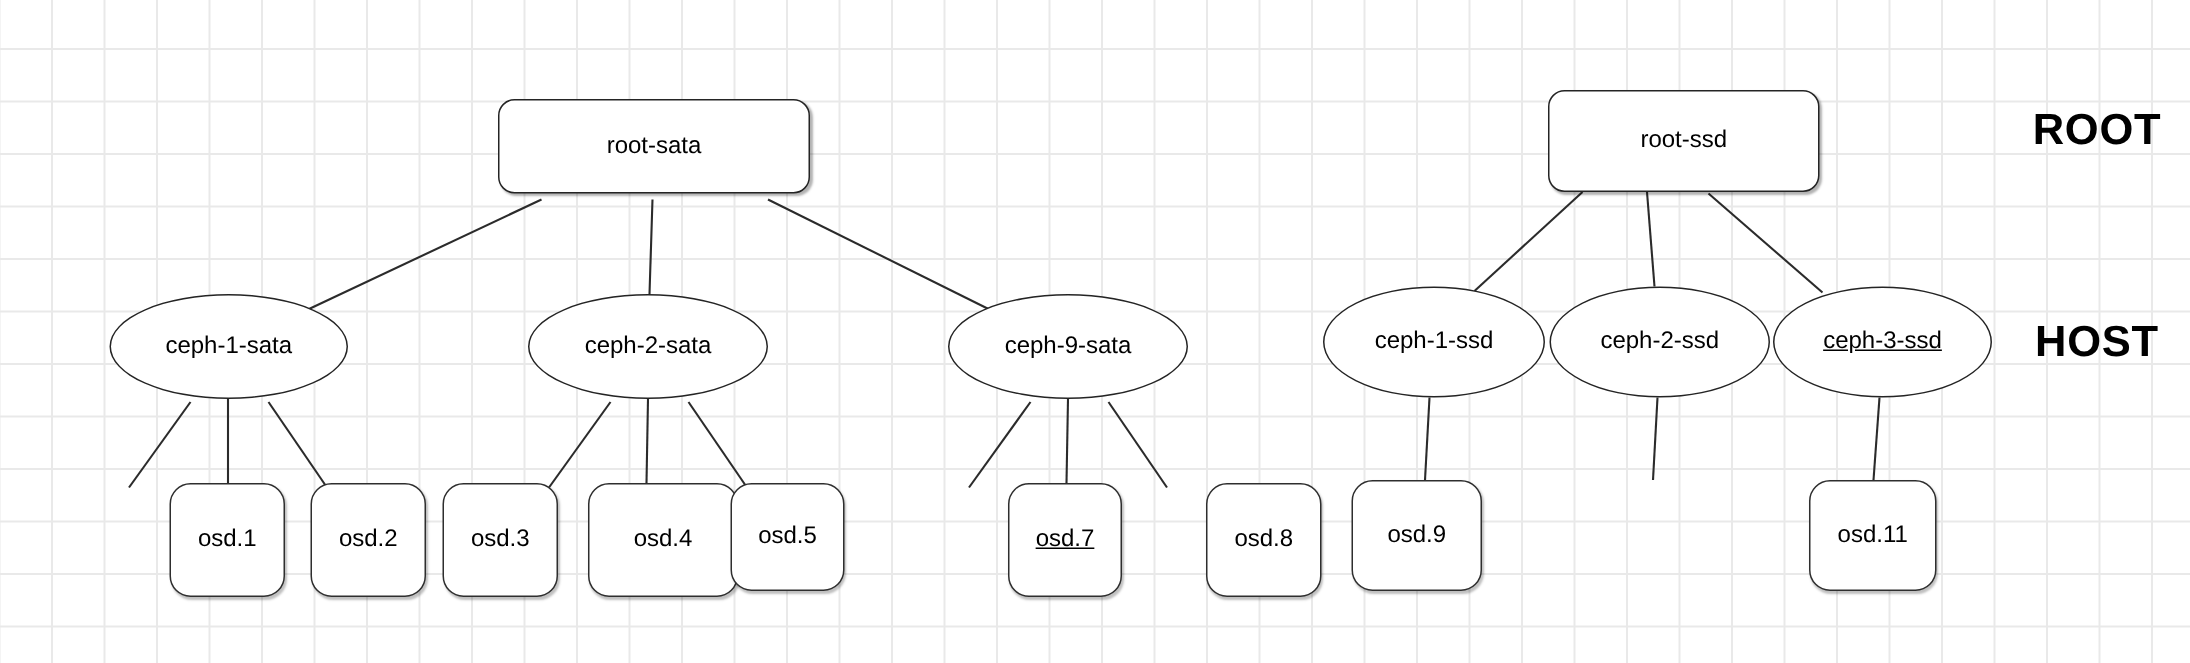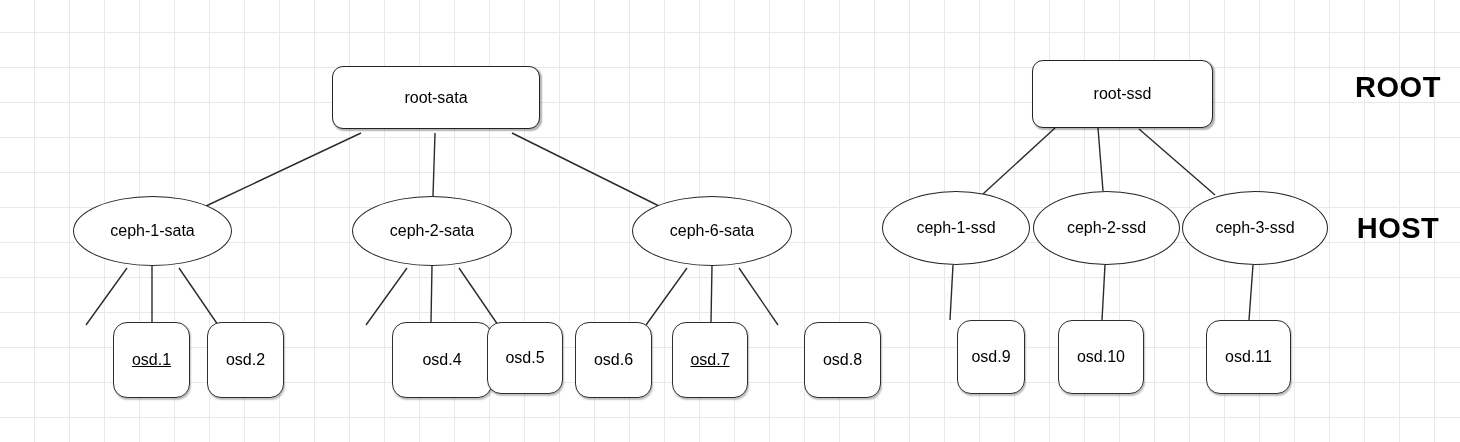--- a/index.html
+++ b/index.html
@@ -93,32 +93,31 @@
       <line x1="1105" y1="265" x2="1102" y2="320"></line>
       <line x1="1253" y1="265" x2="1249" y2="320"></line>
     </g>
   </svg>
 
   <div class="node rect" style="left:332px; top:66px; width:208px; height:63px;">root-sata</div>
   <div class="node rect" style="left:992px; top:60px; width:181px; height:68px;margin-left:40px;">root-ssd</div>
 
   <div class="node ellipse" style="left:73px;  top:196px; width:159px; height:70px;">ceph-1-sata</div>
   <div class="node ellipse" style="left:352px; top:196px; width:160px; height:70px;text-align:right;">ceph-2-sata</div>
-  <div class="node ellipse" style="left:632px; top:196px; width:160px; height:70px;">ceph-6-sata</div>
+  <div class="node ellipse" style="left:632px; top:196px; width:160px; height:70px;">ceph-9-sata</div>
   <div class="node ellipse" style="left:882px;  top:191px; width:148px; height:74px;">ceph-1-ssd</div>
   <div class="node ellipse" style="left:1033px; top:191px; width:147px; height:74px;">ceph-2-ssd</div>
-  <div class="node ellipse" style="left:1182px; top:191px; width:146px; height:74px;">ceph-3-ssd</div>
+  <div class="node ellipse" style="left:1182px; top:191px; width:146px; height:74px;text-decoration:underline;">ceph-3-ssd</div>
 
-  <div class="node osd" style="left:113px; top:322px; width:77px; height:76px;text-decoration:underline;">osd.1</div>
+  <div class="node osd" style="left:113px; top:322px; width:77px; height:76px;">osd.1</div>
   <div class="node osd" style="left:207px; top:322px; width:77px; height:76px;">osd.2</div>
+  <div class="node osd" style="left:295px; top:322px; width:77px; height:76px;">osd.3</div>
   <div class="node osd" style="left:392px; top:322px; width:100px; height:76px;">osd.4</div>
   <div class="node osd" style="left:487px; top:322px; width:76px; height:72px;">osd.5</div>
-  <div class="node osd" style="left:575px; top:322px; width:77px; height:76px;">osd.6</div>
   <div class="node osd" style="left:672px; top:322px; width:76px; height:76px;text-decoration:underline;">osd.7</div>
   <div class="node osd" style="left:804px; top:322px; width:77px; height:76px;">osd.8</div>
-  <div class="node osd" style="left:957px;  top:320px; width:68px; height:74px;">osd.9</div>
-  <div class="node osd" style="left:1058px; top:320px; width:86px; height:74px;">osd.10</div>
+  <div class="node osd" style="left:901px;  top:320px; width:87px; height:74px;">osd.9</div>
   <div class="node osd" style="left:1206px; top:320px; width:85px; height:74px;">osd.11</div>
 
   <div class="rowlabel host">HOST</div>
   <div class="rowlabel root">ROOT</div>
 
 </div>
 
 </body></html>

